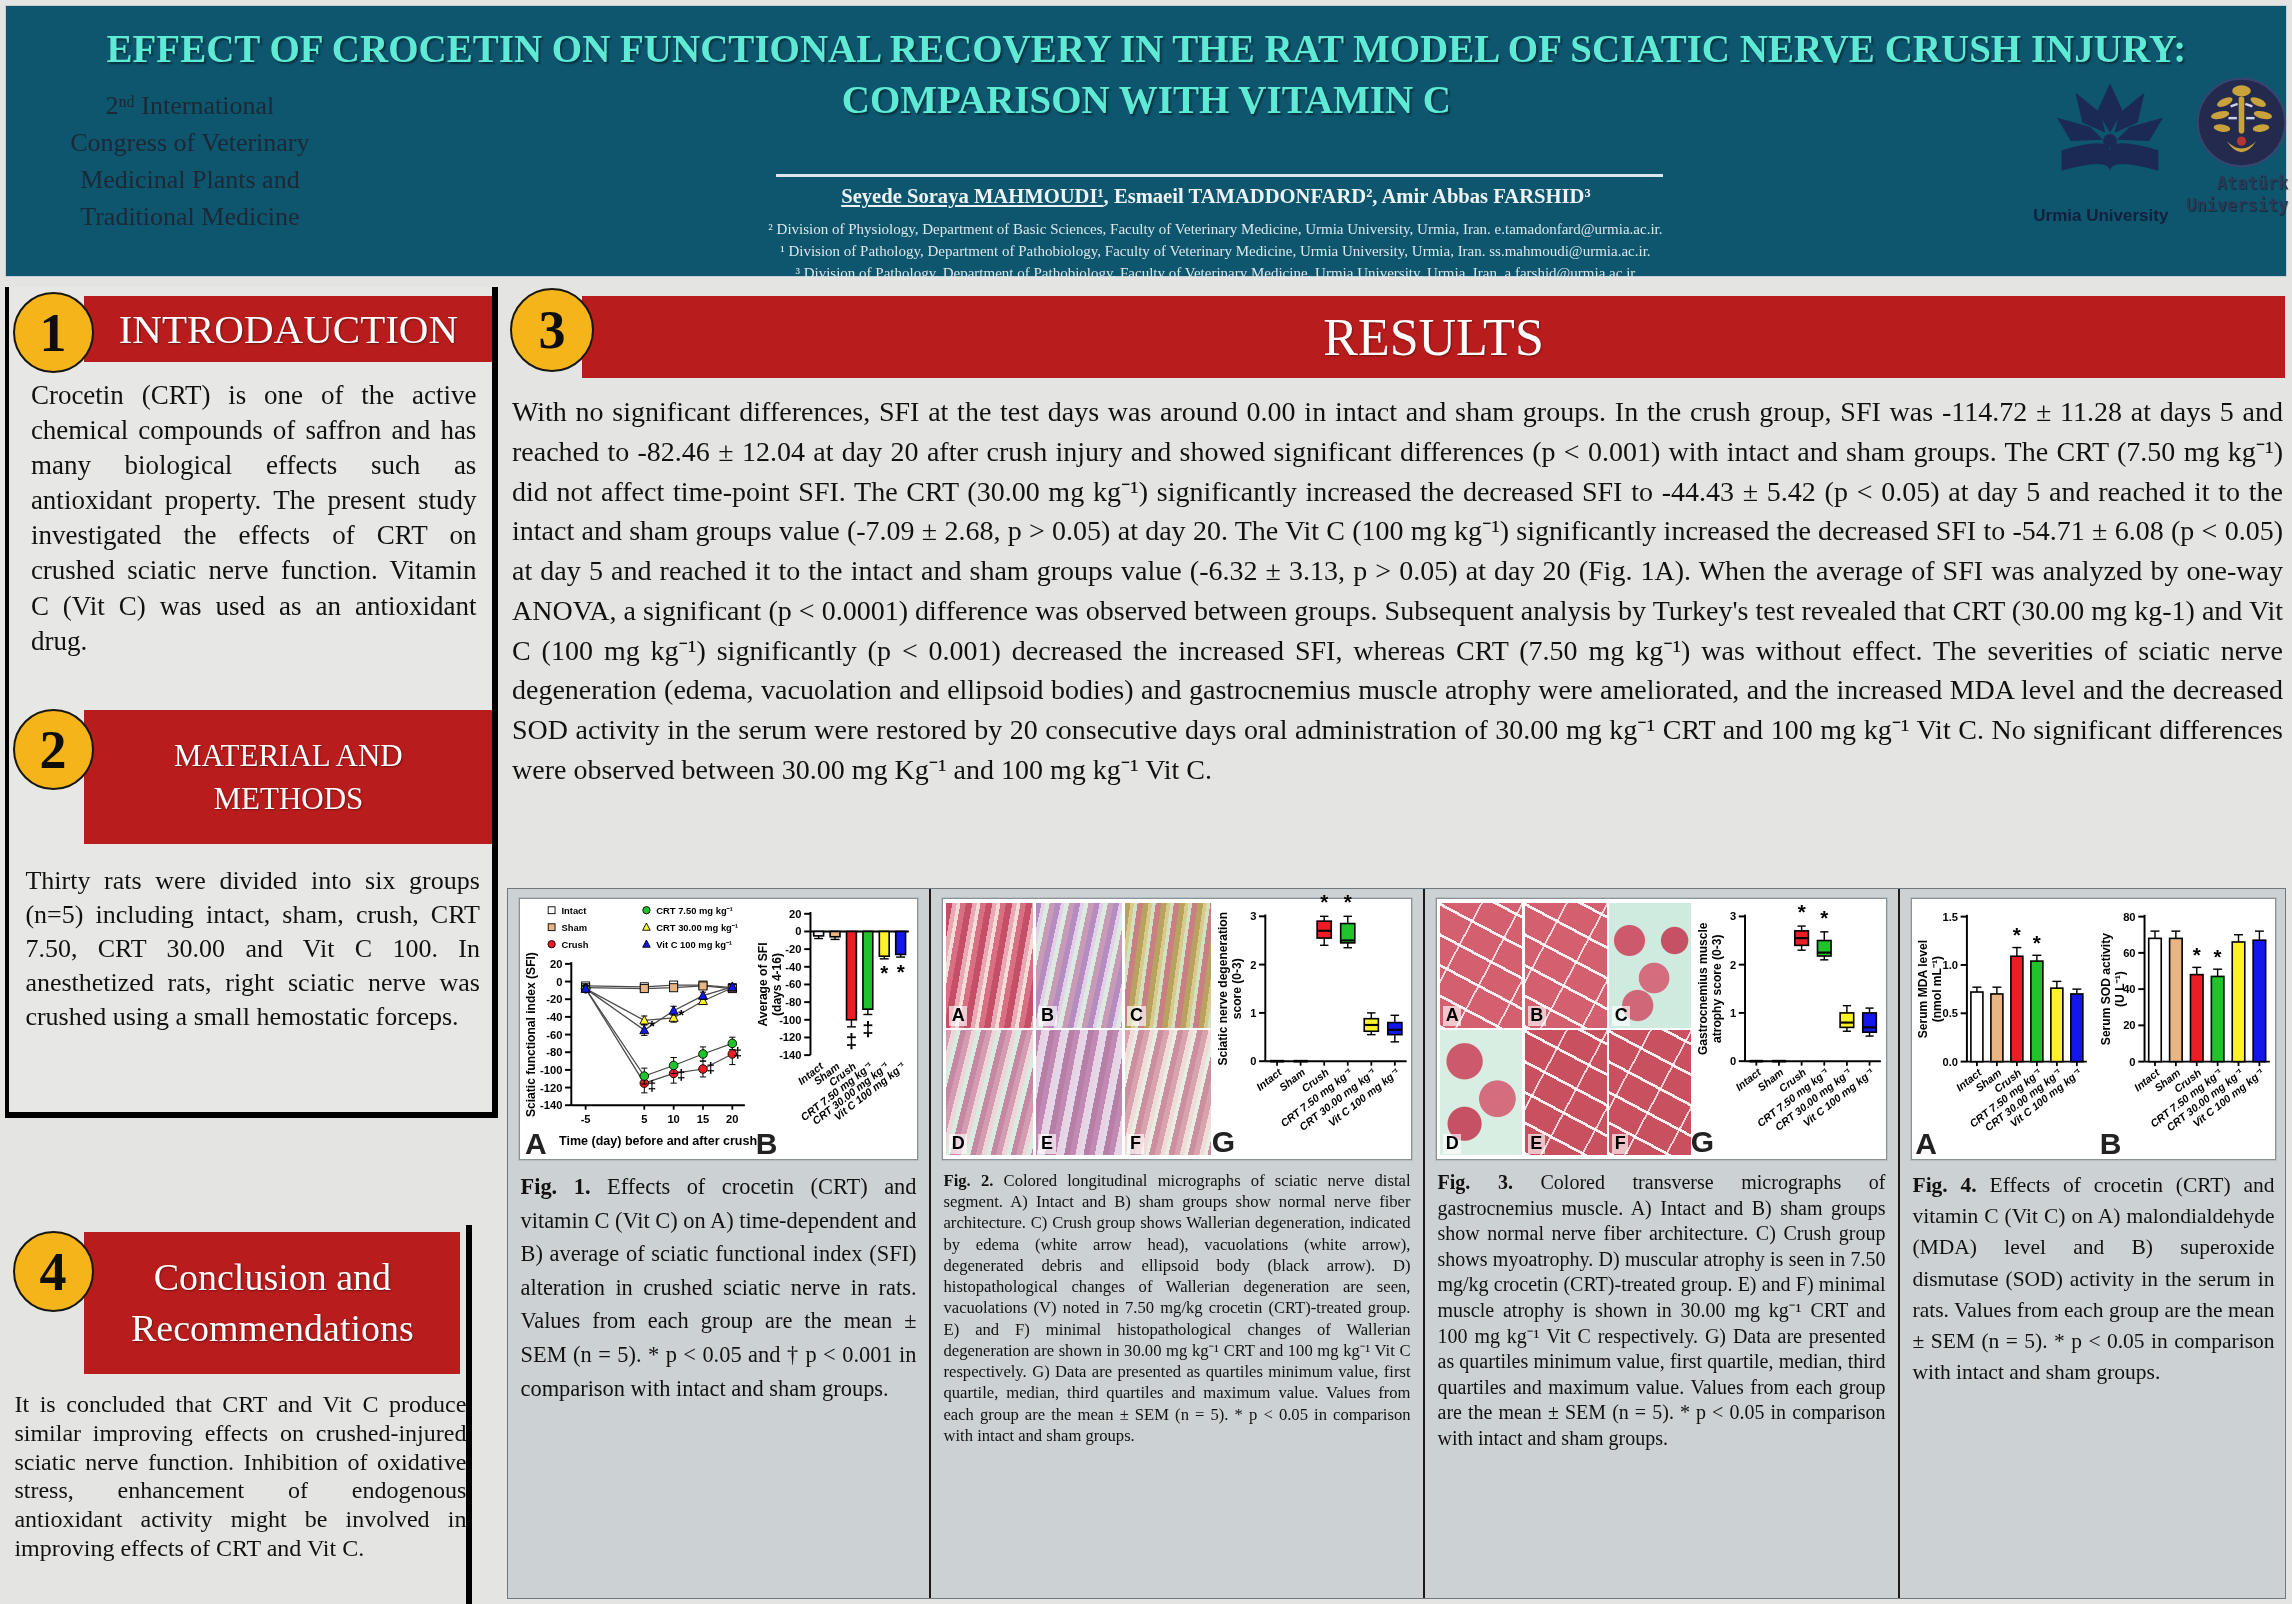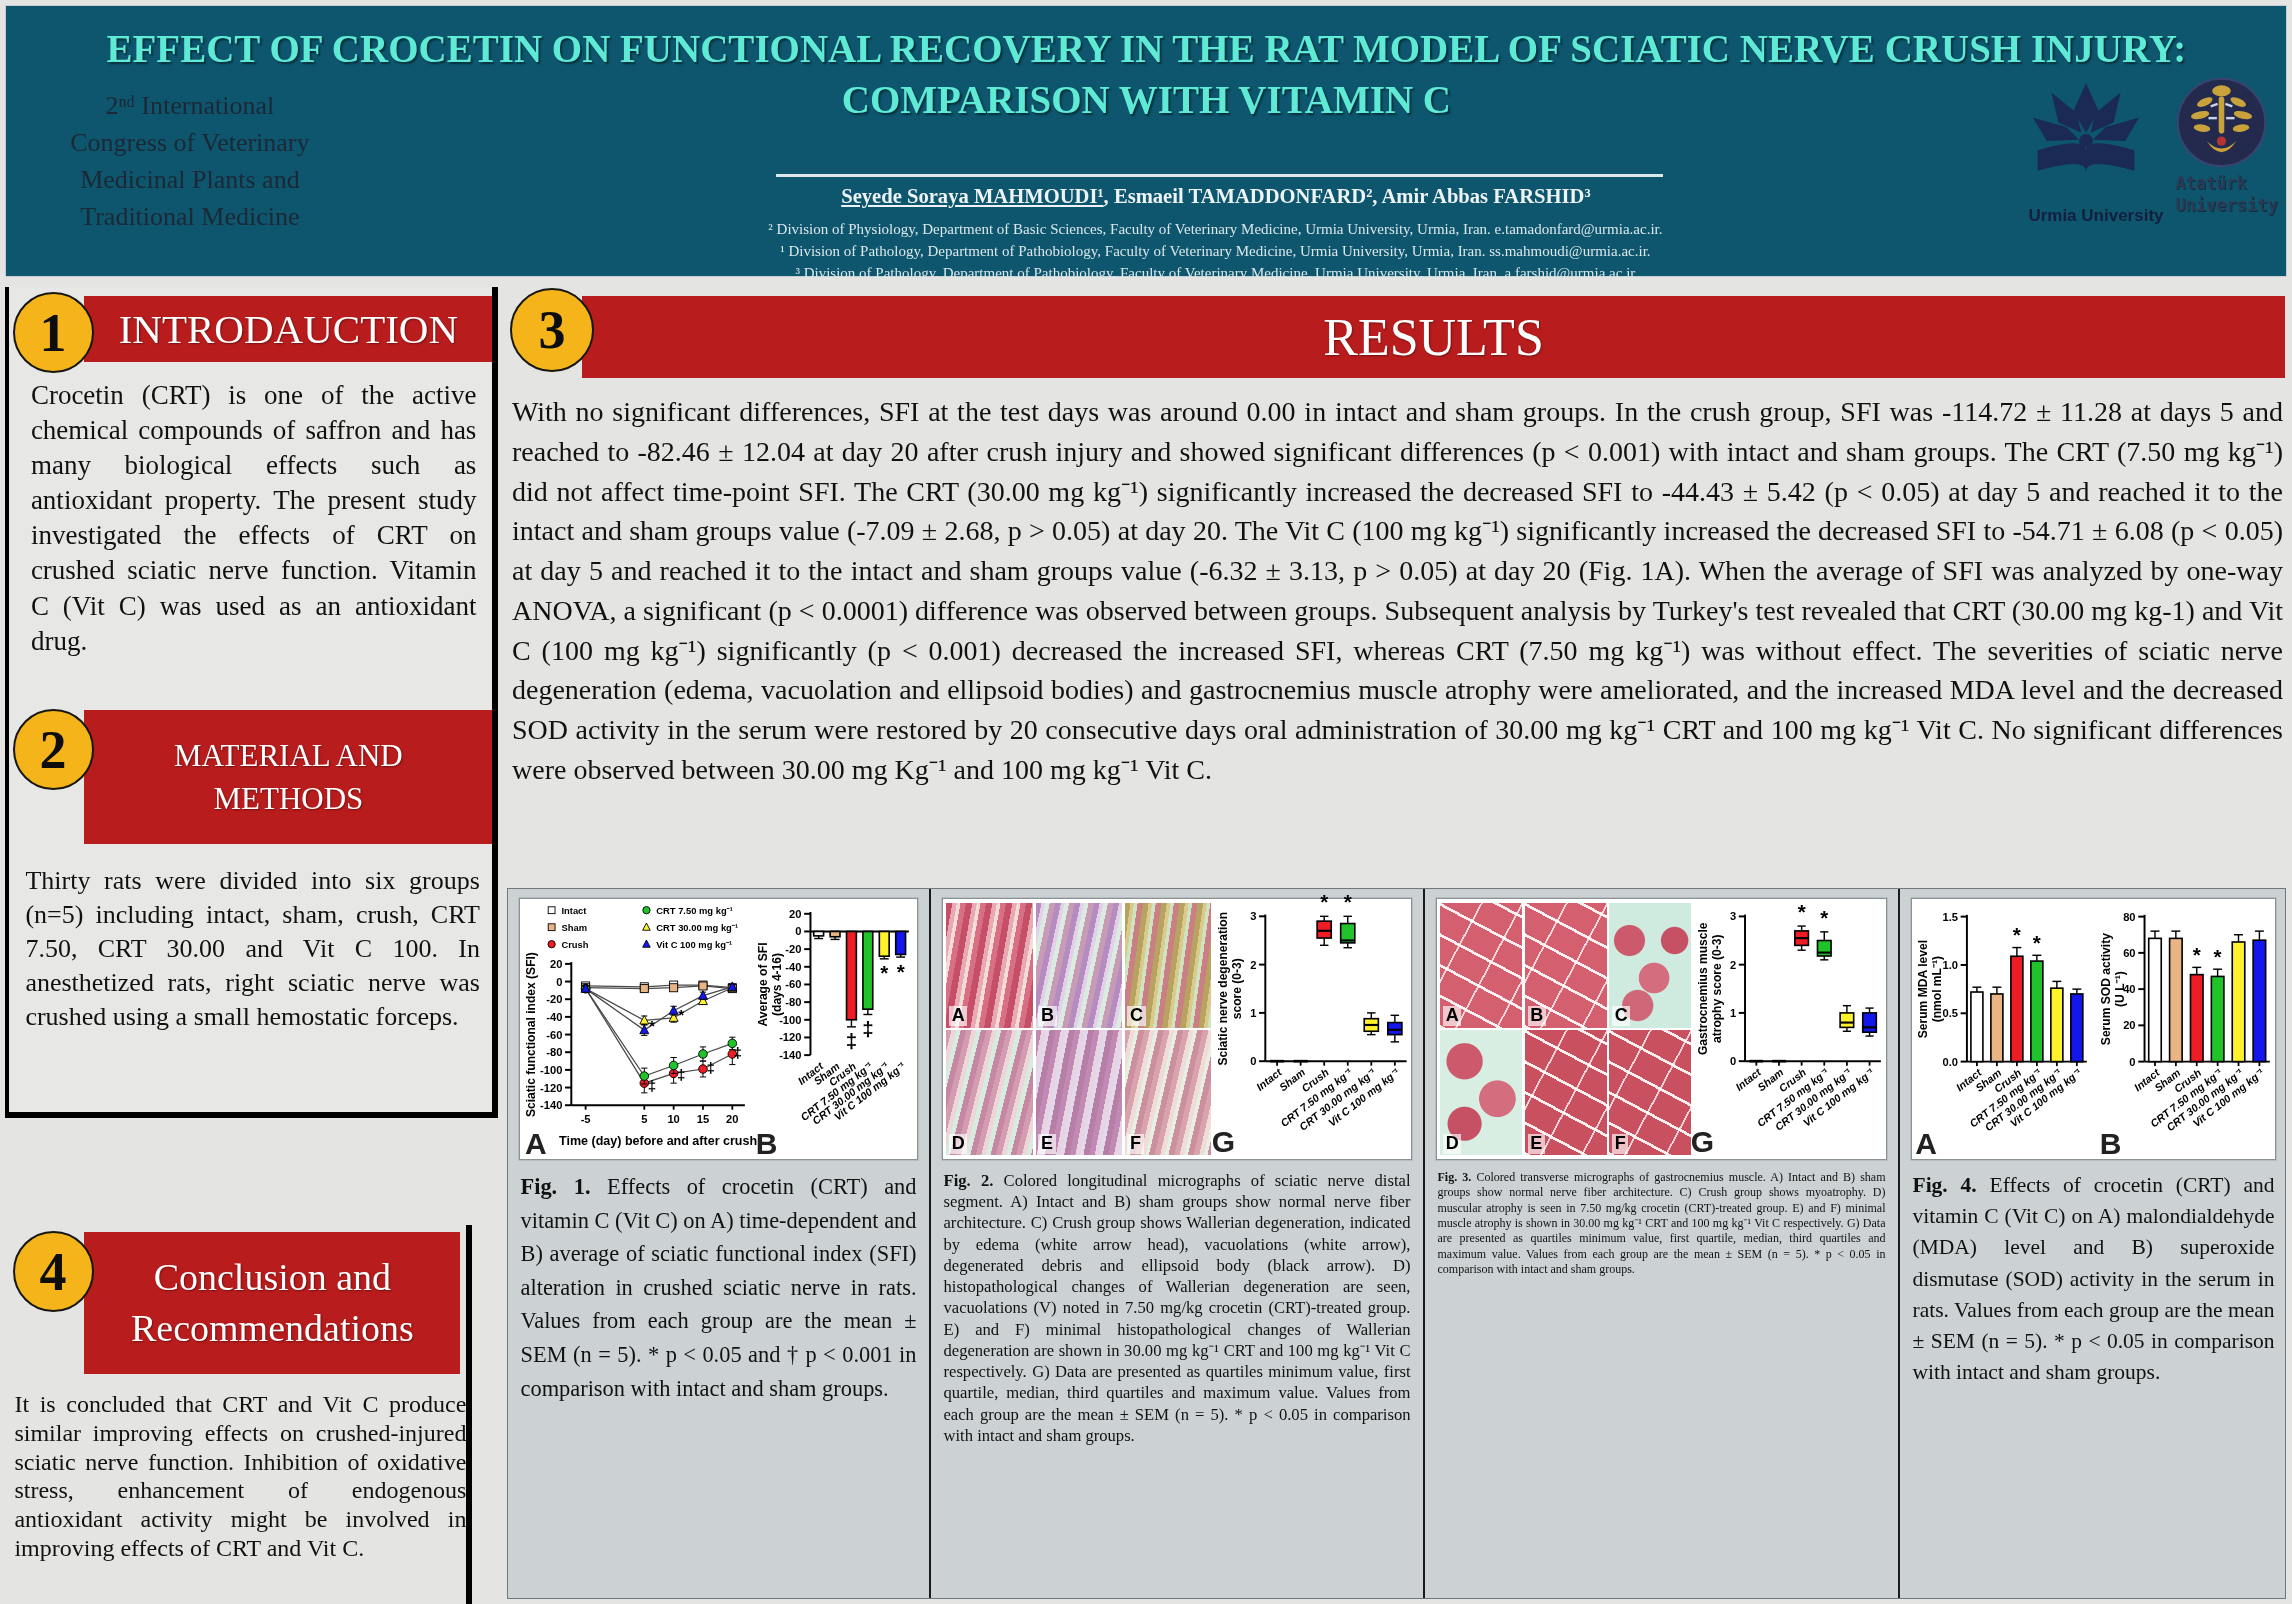--- a/index.html
+++ b/index.html
@@ -6,21 +6,21 @@
   html,body{margin:0;background:#eef0f0}
   #poster{position:relative;width:2293px;height:1605px;background:#e4e5e3;font-family:"Liberation Serif",serif;color:#111;overflow:hidden}
   
   .hdr{position:absolute;left:5.4px;top:5.4px;width:2282px;height:272px;background:#0d566e;border:1.8px solid #c5ced2}
   .title{position:absolute;left:99px;right:99px;top:18px;text-align:center;color:#5eead4;font-weight:bold;font-size:39px;line-height:1.3;text-shadow:1.8px 1.8px 1.8px rgba(0,0,0,.45)}
   .congress{position:absolute;left:9px;top:82px;width:349px;text-align:center;font-size:26px;line-height:1.42;color:#1c2836}
   .sep{position:absolute;left:770px;top:168px;width:887px;height:2.7px;background:#dde7ea}
   .authors{position:absolute;left:484px;top:179px;width:1451px;text-align:center;color:#eef3f5;font-size:20.6px;font-weight:bold}
   .authors .ua{text-decoration:underline}
   .affils{position:absolute;left:385px;top:213px;width:1648px;text-align:center;color:#dce7eb;font-size:15px;line-height:1.44}
-  .logo{position:absolute;text-align:left}
+  .logo{position:absolute;text-align:right}
   .urmia{left:2022px;top:75px;width:140px}
   .ataturk{left:2169px;top:70px;width:113px}
   .logolbl{font-family:"Liberation Sans",sans-serif;font-weight:bold;font-size:17px;color:#141f3d;margin-top:15px}
   .atalbl{font-family:"DejaVu Sans Mono",monospace;font-weight:bold;font-size:17px;color:#2c3a57;line-height:1.25;text-shadow:0.9px 0.9px 0 rgba(0,0,0,.4)}
   
   .badge{position:absolute;width:81px;height:81px;border-radius:50%;background:#f4b41a;border:2.7px solid #17170f;color:#0d0d0d;font-size:54px;font-weight:bold;display:flex;align-items:center;justify-content:center;z-index:5;font-family:"Liberation Serif",serif}
   .secbar{position:absolute;background:#b91c1c;color:#fff;font-weight:normal;display:flex;align-items:center;justify-content:center;text-align:center;text-shadow:0.9px 0.9px 1.8px rgba(0,0,0,.4)}
   .jtext{position:absolute;text-align:justify}
   .leftbox{position:absolute;left:5.4px;top:287px;width:493px;height:831px;border-left:4.5px solid #000;border-right:6.3px solid #000;border-bottom:6.3px solid #000;background:#e7e8e6}
   .concbox{position:absolute;left:5.4px;top:1225px;width:467px;height:380px;border-right:6.3px solid #000}
@@ -545,21 +545,21 @@
               <line x1="195.33333333333331" y1="178" x2="195.33333333333331" y2="183" stroke="#000" stroke-width="2"></line>
               <text class="cat" transform="translate(201.33333333333331 192) rotate(-38)" text-anchor="end">Vit C 100 mg kg⁻¹</text>
               <line x1="195.33333333333331" y1="149.92" x2="195.33333333333331" y2="118.6" stroke="#000" stroke-width="1.6"></line>
               <line x1="190.7733333333333" y1="149.92" x2="199.89333333333332" y2="149.92" stroke="#000" stroke-width="1.6"></line>
               <line x1="190.7733333333333" y1="118.6" x2="199.89333333333332" y2="118.6" stroke="#000" stroke-width="1.6"></line>
               <rect x="187.73333333333332" y="124" width="15.2" height="21.599999999999994" fill="#1417ec" stroke="#000" stroke-width="1.8"></rect>
               <line x1="187.73333333333332" y1="140.2" x2="202.9333333333333" y2="140.2" stroke="#000" stroke-width="2.4"></line>
             </svg></div>
         <div class="pl" style="left:254px;bottom:0">G</div>
       </div>
-      <div class="figcap" style="font-size:12px;line-height:1.28">
+      <div class="figcap" style="font-size:20px;line-height:1.28">
         <b>Fig. 3.</b>
         <span>Colored transverse micrographs of gastrocnemius muscle. A) Intact and B) sham groups show normal nerve fiber architecture. C) Crush group shows myoatrophy. D) muscular atrophy is seen in 7.50 mg/kg crocetin (CRT)-treated group. E) and F) minimal muscle atrophy is shown in 30.00 mg kg⁻¹ CRT and 100 mg kg⁻¹ Vit C respectively. G) Data are presented as quartiles minimum value, first quartile, median, third quartiles and maximum value. Values from each group are the mean ± SEM (n = 5). * p &lt; 0.05 in comparison with intact and sham groups.</span>
       </div>
     </div>
 
     <div class="figcol b" style="left:1390px;width:389px">
       <div class="figbox">
         <div class="chart" style="left:3.6px;top:2.7px;width:179px;height:253px"><svg viewBox="0 0 200 282" width="179" height="253">
               <text class="yl" text-anchor="middle" transform="translate(13 97) rotate(-90)">Serum MDA level</text>
               <text class="yl" text-anchor="middle" transform="translate(29 97) rotate(-90)">(nmol mL⁻¹)</text>

